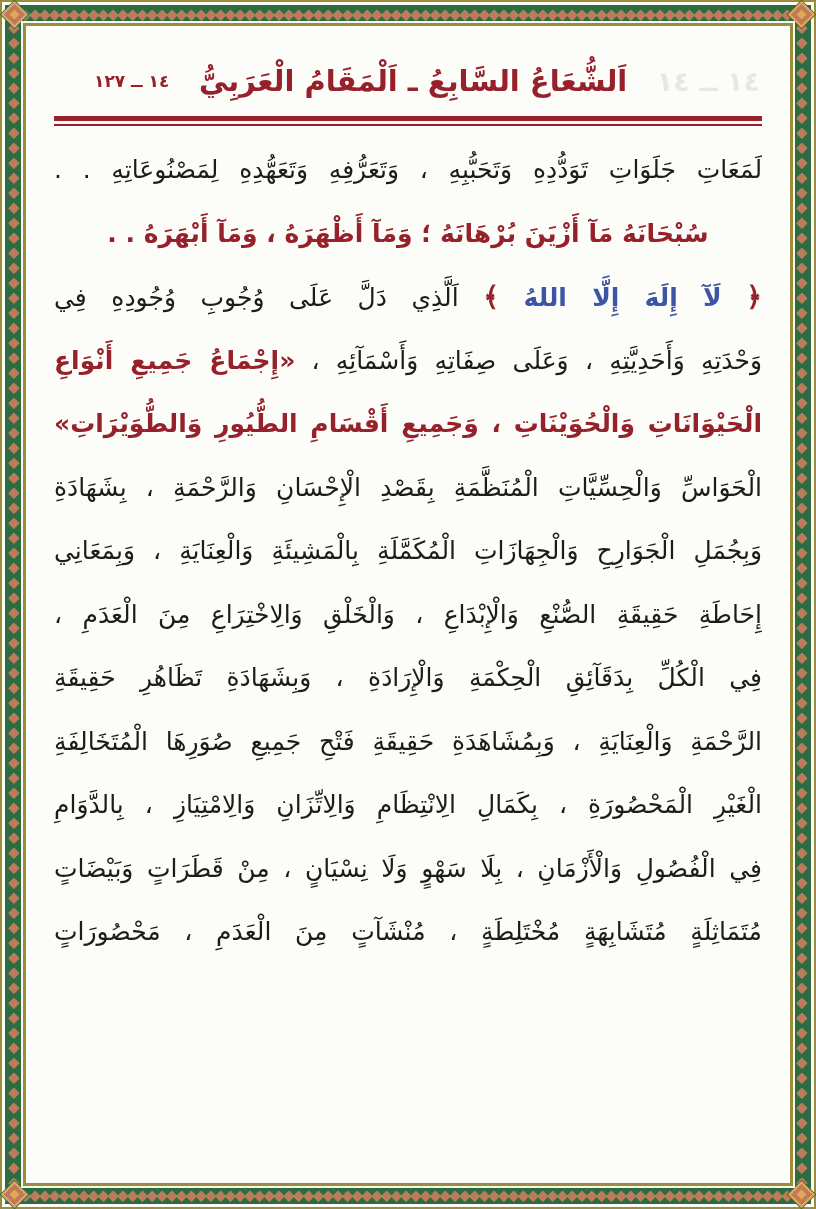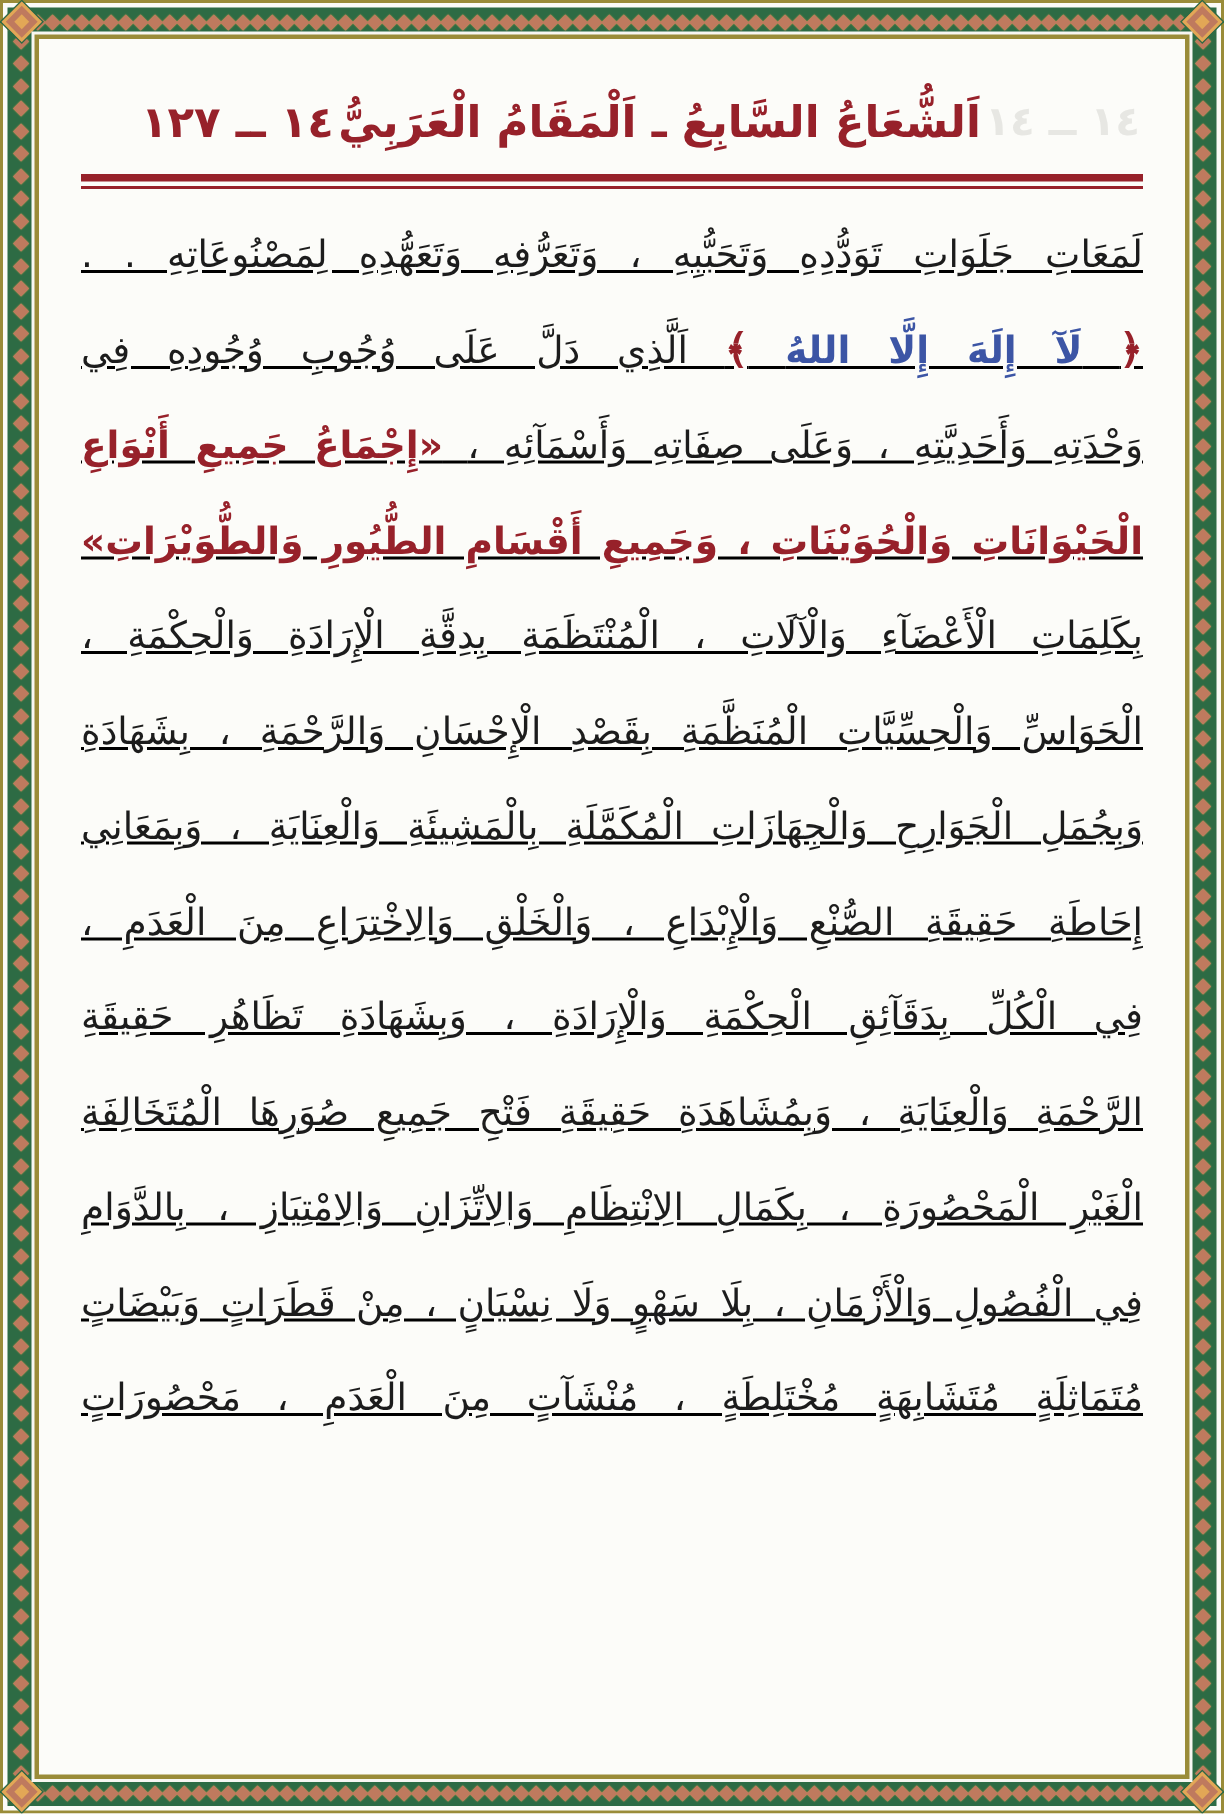--- a/index.html
+++ b/index.html
@@ -98,30 +98,30 @@
     letter-spacing:2px;
   }
   .title{
     color:var(--accent_red);
     font-weight:bold;
     font-size:29px;
   }
   .pagenum{
     color:var(--accent_red);
     font-weight:bold;
-    font-size:29px;
+    font-size:17px;
     letter-spacing:2px;
   }
   .rule{
     border-top:5px solid var(--accent_red);
     border-bottom:2px solid var(--accent_red);
     height:3px;
     margin:4px 0 6px 0;
   }
-  .bodytext{margin-top:12px;text-decoration:underline;}
+  .bodytext{margin-top:12px;}
   .line{
     height:63.5px;
     line-height:63.5px;
     font-size:25px;
     color:var(--text_black);
     white-space:nowrap;
   }
   .line.j{
     text-align:justify;
     text-align-last:justify;
@@ -157,40 +157,40 @@
         </div>
 
         <div class="rule"></div>
 
         <div class="bodytext">
 
           <div class="line j">
             <span class="seg black">لَمَعَاتِ جَلَوَاتِ تَوَدُّدِهِ وَتَحَبُّبِهِ ، وَتَعَرُّفِهِ وَتَعَهُّدِهِ لِمَصْنُوعَاتِهِ . .</span>
           </div>
 
+          <div class="line center">
+            <span class="seg red">سُبْحَانَهُ مَآ أَزْيَنَ بُرْهَانَهُ ؛ وَمَآ أَظْهَرَهُ ، وَمَآ أَبْهَرَهُ . .</span>
+          </div>
 
           <div class="line j">
             <span class="seg bracket">﴿</span>
             <span class="seg blue">لَآ إِلَهَ إِلَّا اللهُ</span>
             <span class="seg bracket">﴾</span>
             <span class="seg black">اَلَّذِي دَلَّ عَلَى وُجُوبِ وُجُودِهِ فِي</span>
           </div>
 
           <div class="line j">
             <span class="seg black">وَحْدَتِهِ وَأَحَدِيَّتِهِ ، وَعَلَى صِفَاتِهِ وَأَسْمَآئِهِ ،</span>
             <span class="seg red">«إِجْمَاعُ جَمِيعِ أَنْوَاعِ</span>
           </div>
 
           <div class="line j">
             <span class="seg red">الْحَيْوَانَاتِ وَالْحُوَيْنَاتِ ، وَجَمِيعِ أَقْسَامِ الطُّيُورِ وَالطُّوَيْرَاتِ»</span>
           </div>
 
-          <div class="line j">
-            <span class="seg black">بِكَلِمَاتِ الْأَعْضَآءِ وَالْآلَاتِ ، الْمُنْتَظَمَةِ بِدِقَّةِ الْإِرَادَةِ وَالْحِكْمَةِ ،</span>
-          </div>
 
           <div class="line j">
             <span class="seg black">الْحَوَاسِّ وَالْحِسِّيَّاتِ الْمُنَظَّمَةِ بِقَصْدِ الْإِحْسَانِ وَالرَّحْمَةِ ، بِشَهَادَةِ</span>
           </div>
 
           <div class="line j">
             <span class="seg black">وَبِجُمَلِ الْجَوَارِحِ وَالْجِهَازَاتِ الْمُكَمَّلَةِ بِالْمَشِيئَةِ وَالْعِنَايَةِ ، وَبِمَعَانِي</span>
           </div>
 
           <div class="line j">

